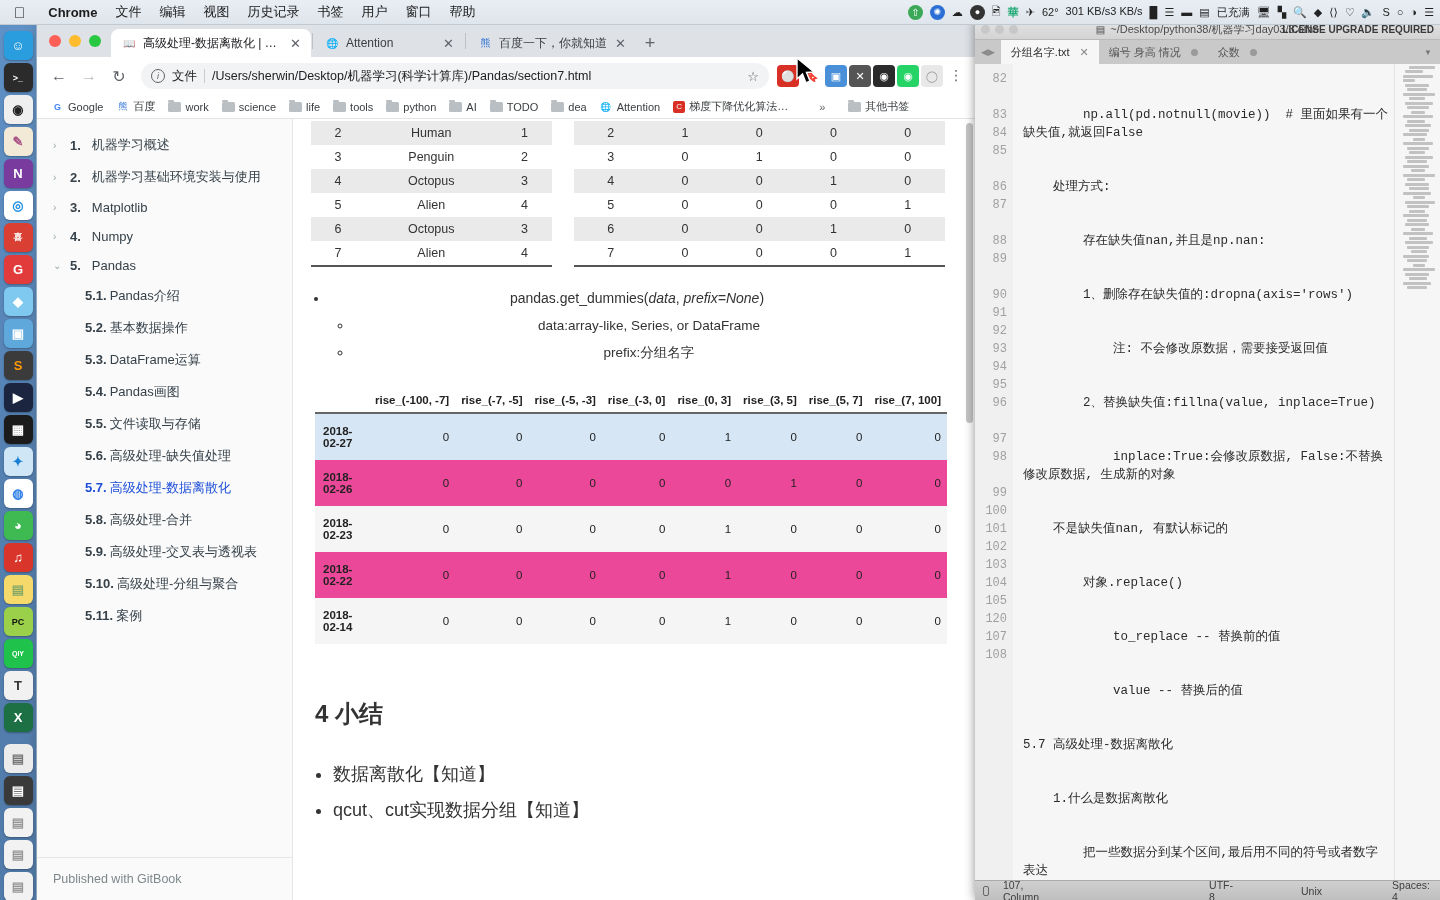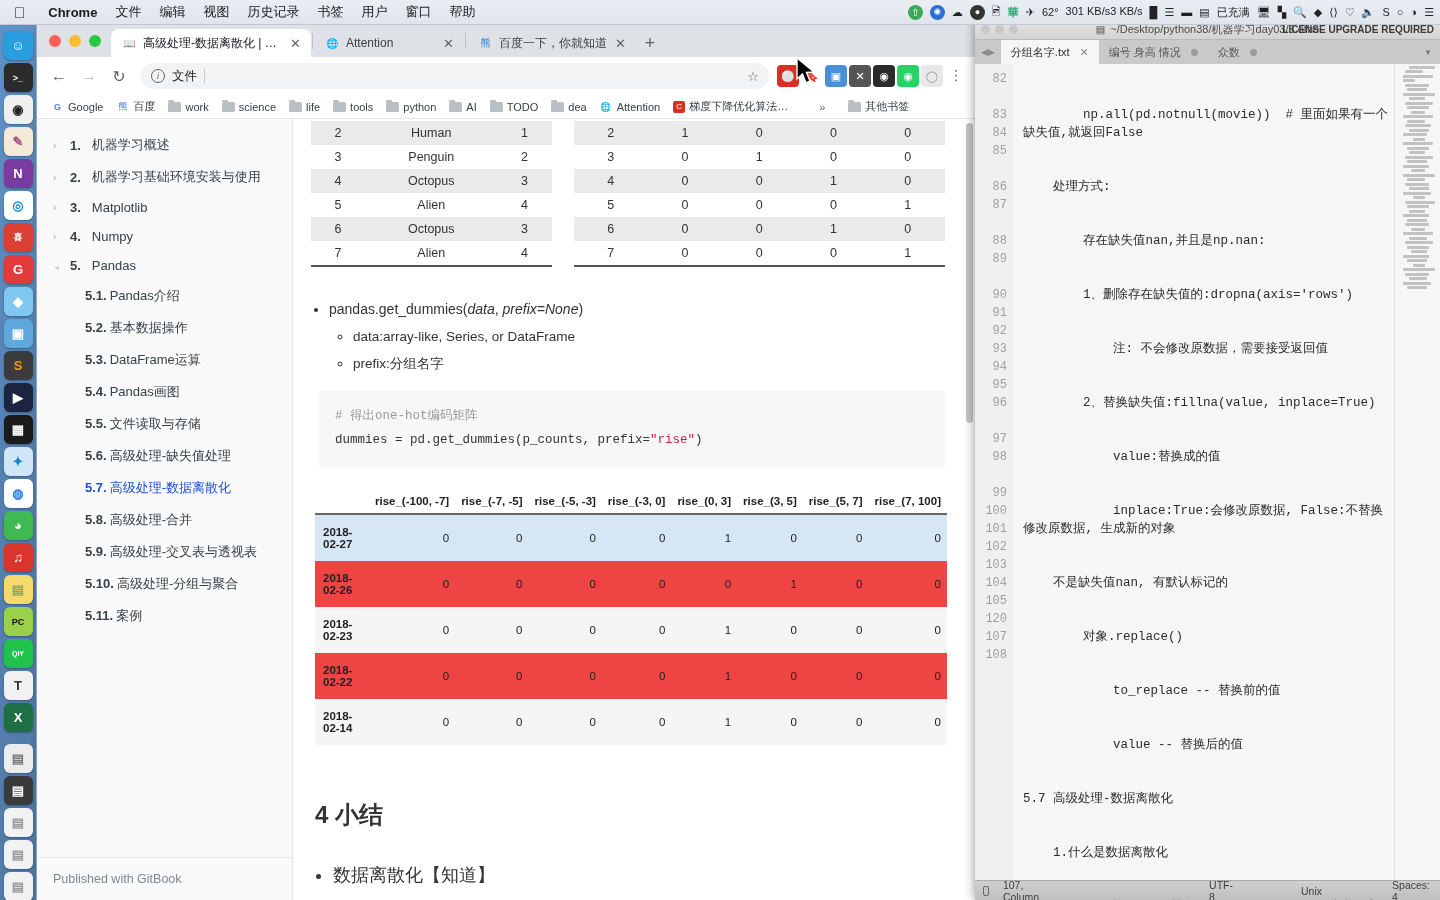--- a/index.html
+++ b/index.html
@@ -127,21 +127,21 @@
 
   
   .dfwrap { display:flex; gap:22px; padding-top:2px; }
   table.df { border-collapse:collapse; font-size:12.5px; color:#333; font-family:"Liberation Sans",sans-serif;}
   table.df td, table.df th { padding:5px 10px; text-align:right; border:none; }
   table.df tbody tr:nth-child(odd) { background:#eaeaea; }
   table.df tbody tr:nth-child(even) { background:#fff; }
   table.df.bottomline tbody tr:last-child td { border-bottom:2px solid #555; }
   .df td.ctr { text-align:center; }
 
-  ul.doc { margin:28px 0 0 18px; }
+  ul.doc { margin:17px 0 0 18px;text-align:center; }
   ul.doc li { font-size:14px; color:#333; line-height:2.0; list-style:disc; }
   ul.doc ul { margin-left:24px; list-style:circle; }
   ul.doc ul li { list-style:circle; font-size:13.5px; }
   .ital { font-style:italic; }
 
   pre.code {
     background:#f7f7f7; border-radius:3px; margin:14px 0 0 8px;
     padding:14px 16px; font-family:"Liberation Mono",monospace; font-size:12.5px;
     color:#333; line-height:1.9;
   }
@@ -149,21 +149,21 @@
   pre.code .str { color:#c7254e; }
 
   table.rise {
     border-collapse:collapse; width:632px; margin:22px 0 0 4px;
     font-size:11.5px; color:#222; font-family:"Liberation Sans",sans-serif;
   }
   table.rise th { text-align:right; padding:6px 6px; font-weight:bold; border-bottom:2px solid #666; white-space:nowrap;}
   table.rise td { text-align:right; padding:11px 6px; }
   table.rise td.rowidx { text-align:left; font-weight:bold; padding-left:8px;}
   table.rise tbody tr.hl { background:#d6e6f4; }
-  table.rise tbody tr.z1 { background:#ef4444; }
+  table.rise tbody tr.z1 { background:#ec4899; }
   table.rise tbody tr.z2 { background:#f5f5f5; }
 
   h2.sect { font-size:24px; font-weight:bold; color:#333; margin:54px 0 0 4px; }
   ul.summary { margin:26px 0 0 22px; }
   ul.summary li { font-size:18px; color:#333; line-height:2.0; list-style:disc;}
 
   
   #content-scroll {
     position:absolute; right:2px; top:4px; width:7px; height:300px;
     background:#c5c5c5; border-radius:4px;
@@ -342,20 +342,21 @@
 
   <div id="toolbar">
     <div class="nav-btn">←</div>
     <div class="nav-btn disabled">→</div>
     <div class="nav-btn">↻</div>
 
     <div id="omnibox">
       <span class="info-ic">i</span>
       <span class="scheme">文件</span>
       <span class="vbar"></span>
+      <span class="url">/Users/sherwin/Desktop/机器学习(科学计算库)/Pandas/section7.html</span>
       <span class="star">☆</span>
     </div>
 
     <div class="ext-ic" style="background:#d93025;">⚪</div>
     <div class="ext-ic" style="background:#fff;color:#3b5fa8;">🔖</div>
     <div class="ext-ic" style="background:#4a90d9;">▣</div>
     <div class="ext-ic" style="background:#555;">✕</div>
     <div class="ext-ic" style="background:#2b2b2b;">◉</div>
     <div class="ext-ic" style="background:#25d366;">◉</div>
     <div class="ext-ic" style="background:#e8e8e8;color:#999;">◯</div>
@@ -570,22 +571,20 @@
 
         <ul class="doc">
           <li><span>pandas.get_dummies(</span><span class="ital">data</span><span>, </span><span class="ital">prefix=None</span><span>)</span>
             <ul>
               <li>data:array-like, Series, or DataFrame</li>
               <li>prefix:分组名字</li>
             </ul>
           </li>
         </ul>
 
-        <pre class="code"><span class="cmt"># 得出one-hot编码矩阵</span>
-<span>dummies = pd.get_dummies(p_counts, prefix=</span><span class="str">"rise"</span><span>)</span></pre>
 
         <table class="rise">
           <thead>
             <tr>
               <th></th>
               <th>rise_(-100, -7]</th>
               <th>rise_(-7, -5]</th>
               <th>rise_(-5, -3]</th>
               <th>rise_(-3, 0]</th>
               <th>rise_(0, 3]</th>
@@ -732,21 +731,20 @@
       <div>108</div>
     </div>
 
     <div id="st-text">
       <div class="ln">        np.all(pd.notnull(movie))  # 里面如果有一个缺失值,就返回False</div>
       <div class="ln">    处理方式:</div>
       <div class="ln">        存在缺失值nan,并且是np.nan:</div>
       <div class="ln">        1、删除存在缺失值的:dropna(axis='rows')</div>
       <div class="ln">            注: 不会修改原数据，需要接受返回值</div>
       <div class="ln">        2、替换缺失值:fillna(value, inplace=True)</div>
-      <div class="ln">            value:替换成的值</div>
       <div class="ln">            inplace:True:会修改原数据, False:不替换修改原数据, 生成新的对象</div>
       <div class="ln">    不是缺失值nan, 有默认标记的</div>
       <div class="ln">        对象.replace()</div>
       <div class="ln">            to_replace -- 替换前的值</div>
       <div class="ln">            value -- 替换后的值</div>
       <div class="ln">5.7 高级处理-数据离散化</div>
       <div class="ln">    1.什么是数据离散化</div>
       <div class="ln">        把一些数据分到某个区间,最后用不同的符号或者数字表达</div>
       
       

